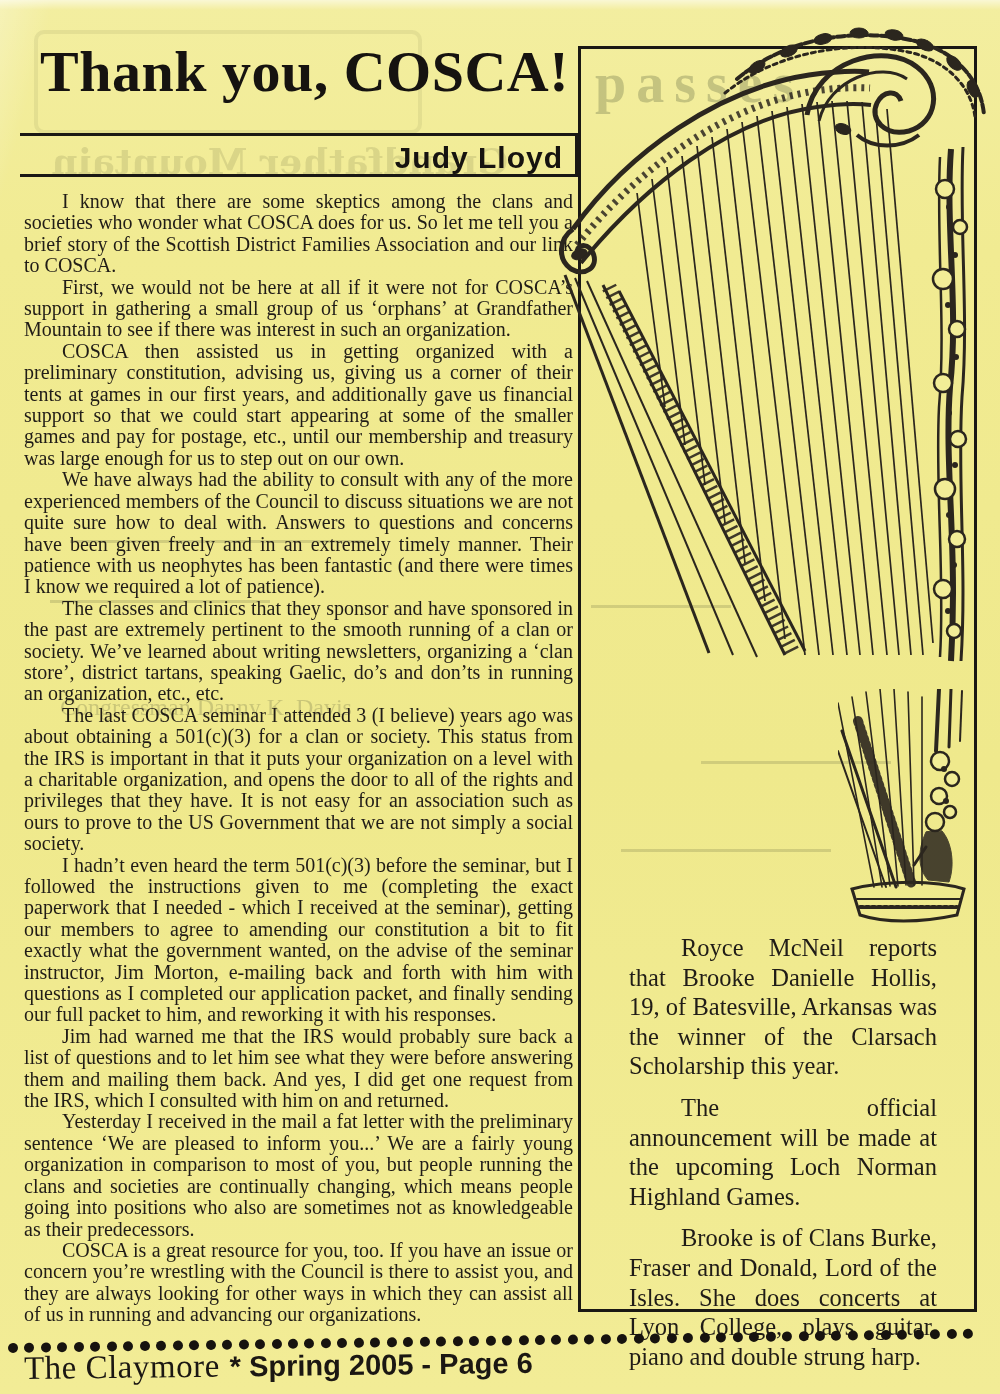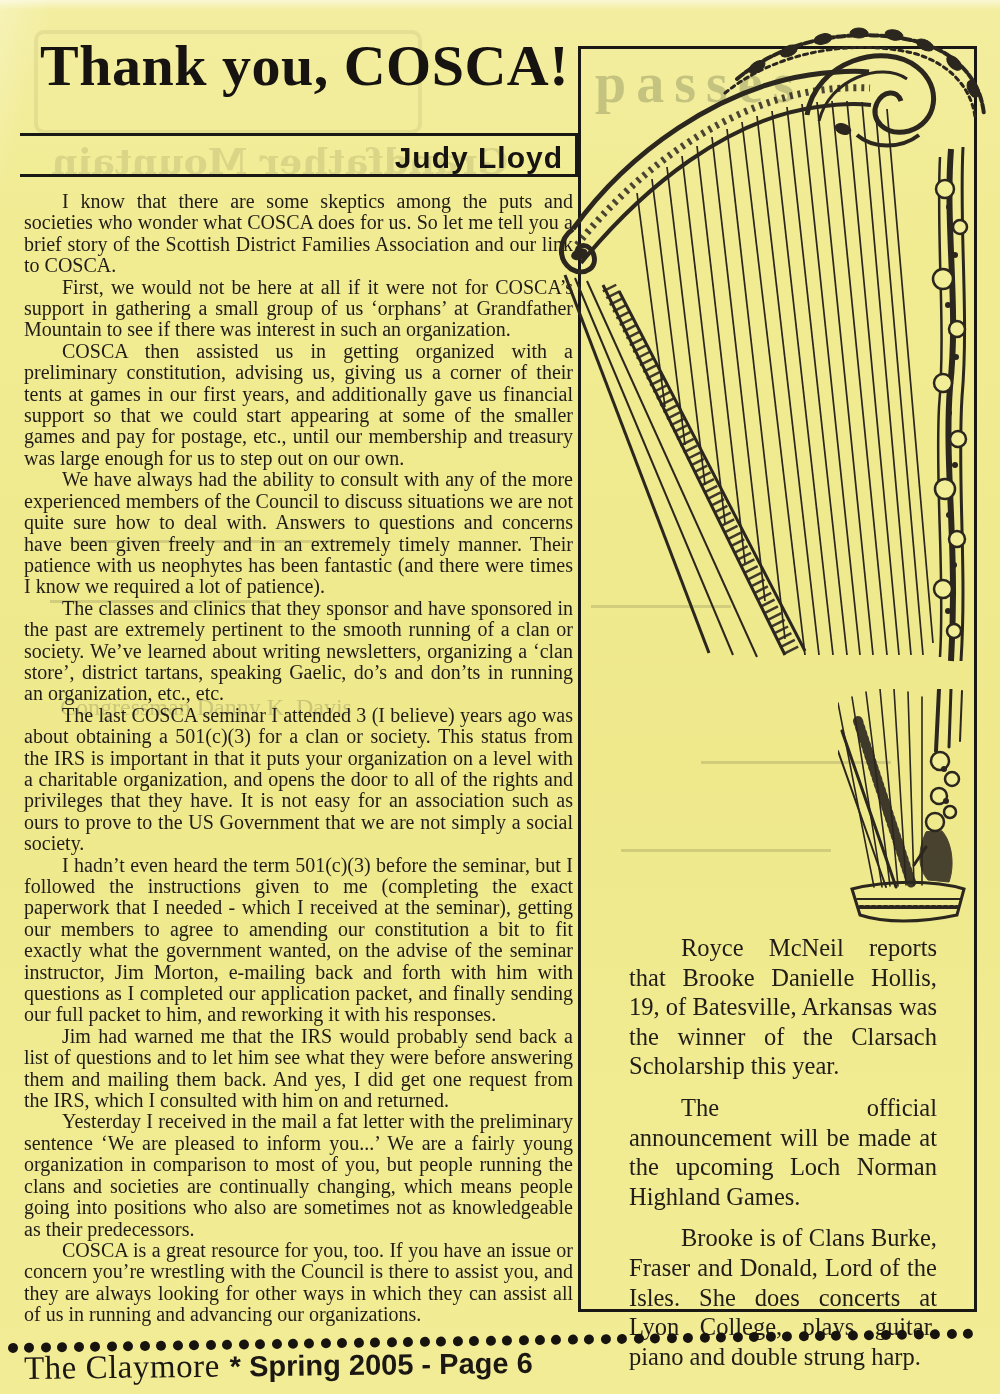--- a/index.html
+++ b/index.html
@@ -34,21 +34,21 @@
     letter-spacing:10px;color:rgba(128,132,84,.40);
   }
   .ghost-line-text{
     left:60px;top:694px;font-size:24px;color:rgba(128,130,82,.34);
     font-family:"Liberation Serif",serif;
   }
   .ghost-rule{position:absolute;border-bottom:3px solid rgba(128,130,80,.28);filter:blur(.7px);pointer-events:none;}
 
   
   .headline{
-    position:absolute;left:40px;top:32px;width:520px;
+    position:absolute;left:40px;top:38px;width:520px;
     font-family:"Liberation Serif",serif;font-weight:bold;
     font-size:58px;letter-spacing:.5px;color:#161310;
     white-space:nowrap;
   }
   .byline-bar{
     position:absolute;left:20px;top:133px;width:558px;height:44px;
     border-top:3px solid #1a1814;border-bottom:3px solid #1a1814;
     border-right:3px solid #1a1814;
     box-sizing:border-box;
     display:flex;align-items:center;justify-content:flex-end;
@@ -110,28 +110,28 @@
   <div class="ghost-rule" style="left:70px;top:540px;width:300px;"></div>
   <div class="ghost-rule" style="left:50px;top:600px;width:220px;"></div>
 
   <div class="headline">Thank you, COSCA!</div>
 
   <div class="byline-bar">
     <span class="byline">Judy Lloyd</span>
   </div>
 
   <div class="left-article">
-    <p>I know that there are some skeptics among the puts and societies who wonder what COSCA does for us.  So let me tell you a brief story of the Scottish District Families Association and our link to COSCA.</p>
+    <p>I know that there are some skeptics among the clans and societies who wonder what COSCA does for us.  So let me tell you a brief story of the Scottish District Families Association and our link to COSCA.</p>
     <p>First, we would not be here at all if it were not for COSCA’s support in gathering a small group of us ‘orphans’ at Grandfather Mountain to see if there was interest in such an organization.</p>
     <p>COSCA then assisted us in getting organized with a preliminary constitution, advising us, giving us a corner of their tents at games in our first years, and additionally gave us financial support so that we could start appearing at some of the smaller games and pay for postage, etc., until our membership and treasury was large enough for us to step out on our own.</p>
     <p>We have always had the ability to consult with any of the more experienced members of the Council to discuss situations we are not quite sure how to deal with.  Answers to questions and concerns have been given freely and in an extremely timely manner.  Their patience with us neophytes has been fantastic (and there were times I know we required a lot of patience).</p>
     <p>The classes and clinics that they sponsor and have sponsored in the past are extremely pertinent to the smooth running of a clan or society.  We’ve learned about writing newsletters, organizing a ‘clan store’, district tartans, speaking Gaelic, do’s and don’ts in running an organization, etc., etc.</p>
     <p>The last COSCA seminar I attended 3 (I believe) years ago was about obtaining a 501(c)(3) for a clan or society.  This status from the IRS is important in that it puts your organization on a level with a charitable organization, and opens the door to all of the rights and privileges that they have.  It is not easy for an association such as ours to prove to the US Government that we are not simply a social society.</p>
     <p>I hadn’t even heard the term 501(c)(3) before the seminar, but I followed the instructions given to me (completing the exact paperwork that I needed - which I received at the seminar), getting our members to agree to amending our constitution a bit to fit exactly what the government wanted, on the advise of the seminar instructor, Jim Morton, e-mailing back and forth with him with questions as I completed our application packet, and finally sending our full packet to him, and reworking it with his responses.</p>
-    <p>Jim had warned me that the IRS would probably send back a list of questions and to let him see what they were before answering them and mailing them back.  And yes, I did get one request from the IRS, which I consulted with him on and returned.</p>
+    <p>Jim had warned me that the IRS would probably sure back a list of questions and to let him see what they were before answering them and mailing them back.  And yes, I did get one request from the IRS, which I consulted with him on and returned.</p>
     <p>Yesterday I received in the mail a fat letter with the preliminary sentence ‘We are pleased to inform you...’  We are a fairly young organization in comparison to most of you, but people running the clans and societies are continually changing, which means people going into positions who also are sometimes not as knowledgeable as their predecessors.</p>
     <p>COSCA is a great resource for you, too.  If you have an issue or concern you’re wrestling with the Council is there to assist you, and they are always looking for other ways in which they can assist all of us in running and advancing our organizations.</p>
   </div>
 
   <div class="right-panel">
 
     <div class="ghost ghost-passes">passes</div>
     <div class="ghost-rule" style="left:10px;top:556px;width:140px;"></div>
     <div class="ghost-rule" style="left:120px;top:712px;width:190px;"></div>
     <div class="ghost-rule" style="left:40px;top:800px;width:210px;"></div>

